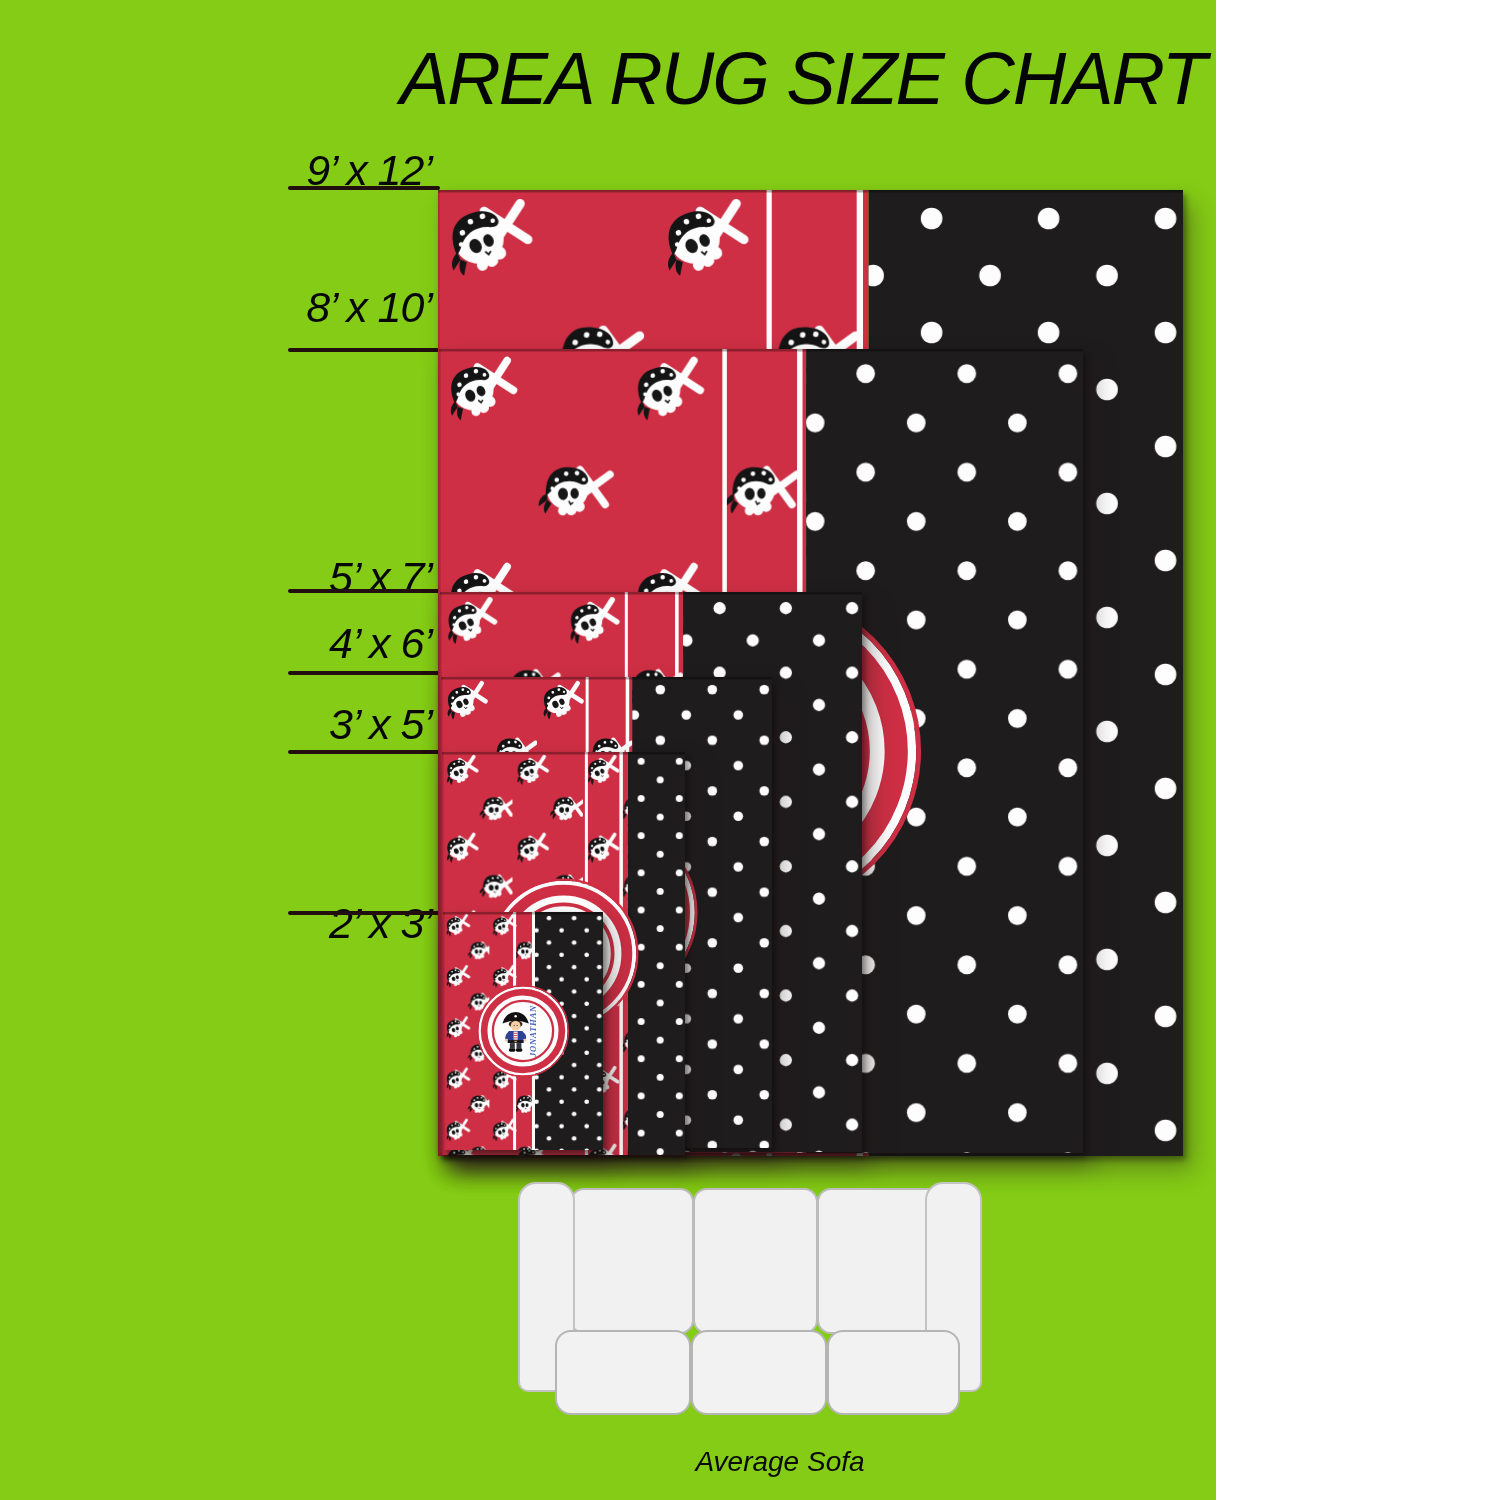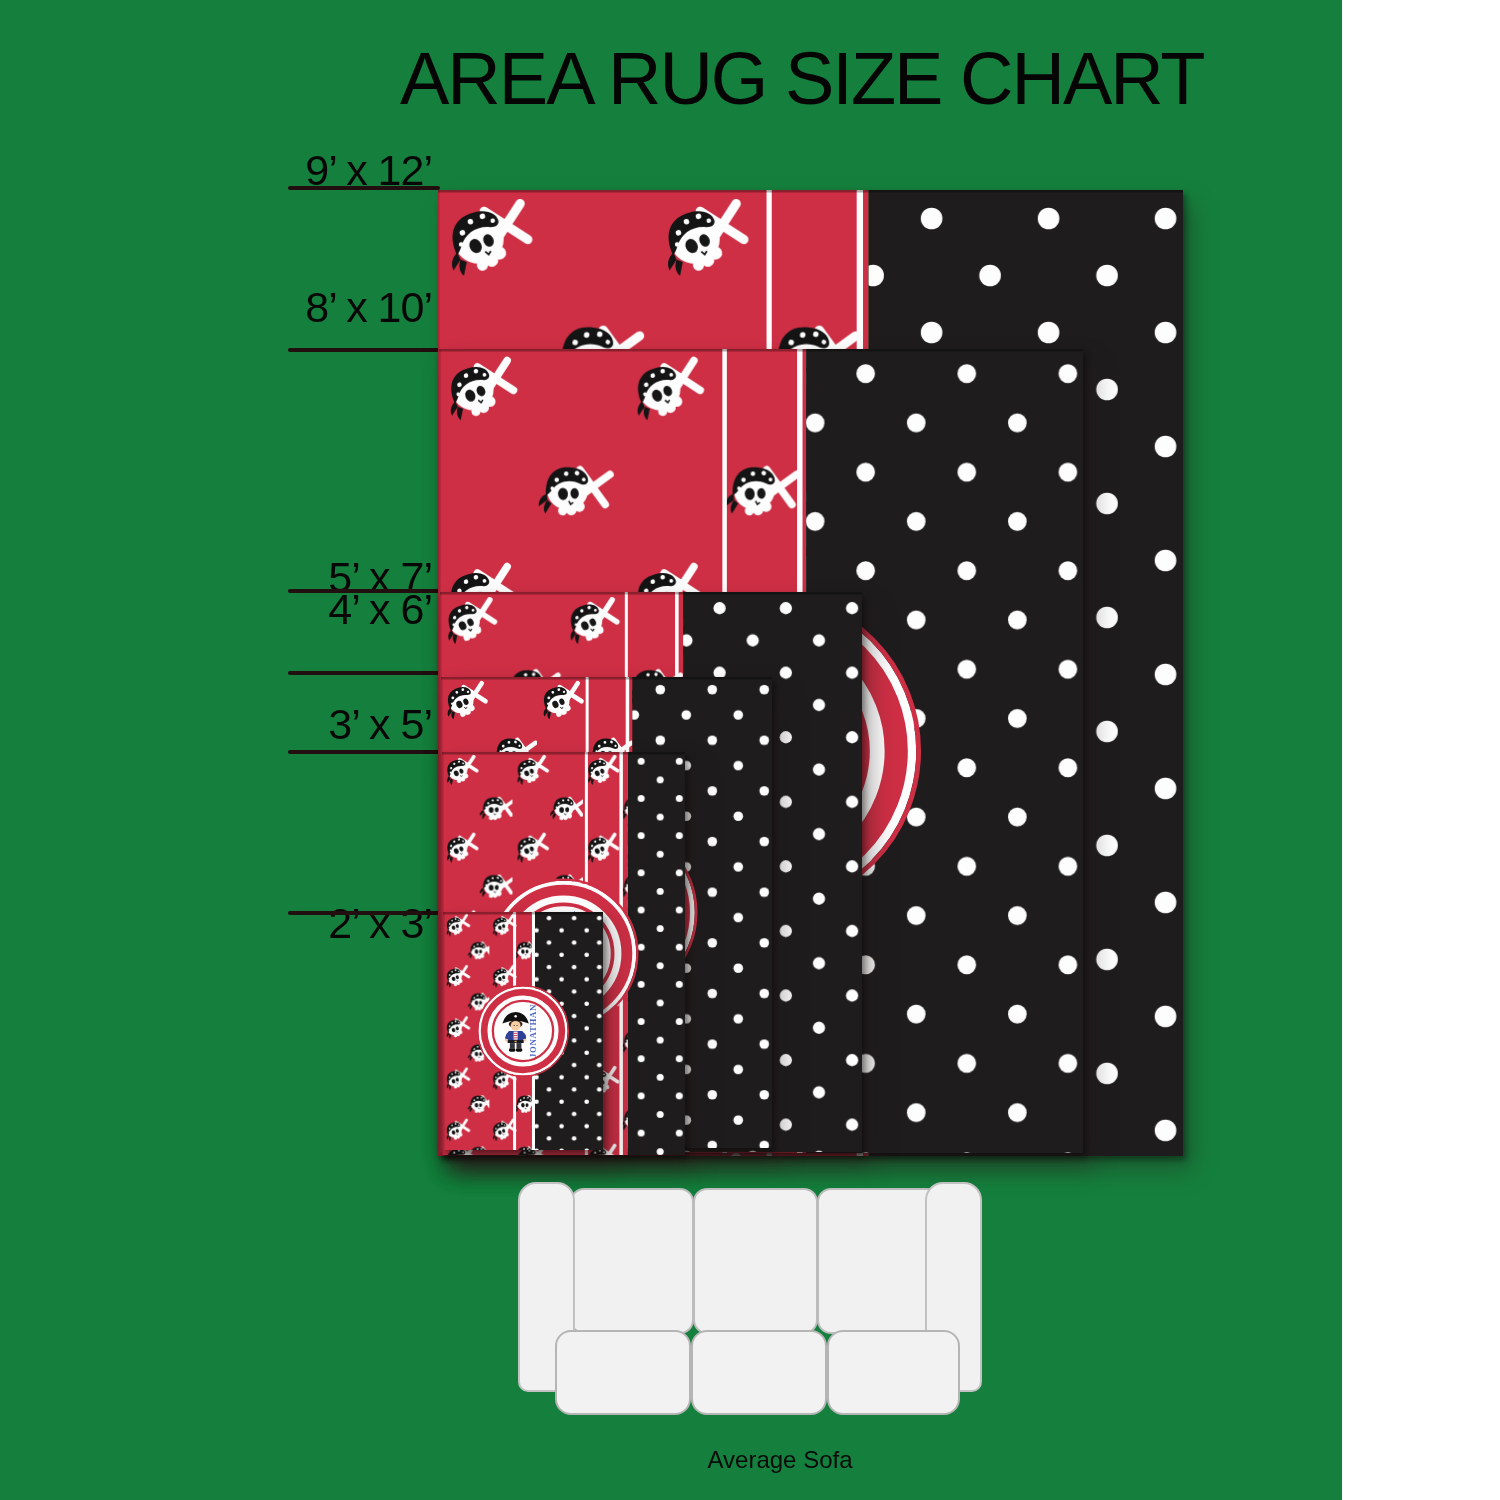--- a/index.html
+++ b/index.html
@@ -1,33 +1,33 @@
 <!DOCTYPE html>
 <html><head>
 <meta charset="utf-8">
 <style>
   html,body{margin:0;padding:0;background:#fff;}
-  #stage{position:relative;width:1342px;height:1500px;background:#15803d;overflow:hidden;
-         font-family:"Liberation Sans", sans-serif;}
+  #stage{position:relative;width:1216px;height:1500px;background:#84cc16;overflow:hidden;
+         font-family:"Liberation Sans", sans-serif;font-style:italic;}
   .abs{position:absolute;}
   #title{left:400px;top:36px;width:800px;text-align:center;font-size:74px;font-weight:400;
          letter-spacing:-2px;color:#050505;white-space:nowrap;}
   .sz-label{left:200px;width:232px;text-align:right;font-size:43px;letter-spacing:-1px;color:#070707;
             white-space:nowrap;line-height:1;}
   .sz-line{left:288px;height:4px;background:#220f0f;border-radius:2px;}
   .rug{box-shadow: 3px 4px 6px rgba(0,0,0,.38), 10px 14px 22px rgba(40,25,25,.35);}
   .rug svg{display:block;width:100%;height:100%;}
   
   #sofa{left:515px;top:1182px;width:470px;height:233px;}
   .sofa-part{position:absolute;background:#f1f1f1;border:2px solid #c2c2c2;box-sizing:border-box;}
   .arm{width:57px;height:210px;top:0;border-radius:18px 18px 10px 10px;}
   .back{top:6px;height:146px;border-radius:14px;border-color:#bcbcbc;}
   .seat{top:148px;height:85px;border-radius:16px;background:#f2f2f2;border-color:#b5b5b5;}
   .foot{top:202px;width:48px;height:30px;border-radius:6px;background:#f5f5f5;border-color:#cccccc;z-index:-1;}
-  #sofa-label{left:580px;top:1446px;width:400px;text-align:center;font-size:24px;color:#0a0a0a;}
+  #sofa-label{left:580px;top:1446px;width:400px;text-align:center;font-size:28px;color:#0a0a0a;}
   .hidden-defs{position:absolute;width:0;height:0;overflow:hidden;}
 </style>
 </head>
 <body>
 
 <svg class="hidden-defs" xmlns="http://www.w3.org/2000/svg" aria-hidden="true">
   <defs>
     <g id="skull-motif">
       <g fill="none" stroke="#fdfdfd" stroke-width="10" stroke-linecap="round">
         <path d="M50,12 L90,52"></path>
@@ -57,21 +57,21 @@
 <div id="stage">
   <div id="title" class="abs">AREA RUG SIZE CHART</div>
 
   <div id="labels-layer" class="abs" style="left:0;top:0;">
       <div class="abs sz-label" style="top: 149px;">9’ x 12’</div>
       <div class="abs sz-line" style="top: 186px; width: 152px; background: rgb(34, 15, 15);"></div>
       <div class="abs sz-label" style="top: 286px;">8’ x 10’</div>
       <div class="abs sz-line" style="top: 348px; width: 153px; background: rgb(34, 15, 15);"></div>
       <div class="abs sz-label" style="top: 540px; margin-top: 16px;">5’ x 7’</div>
       <div class="abs sz-line" style="top: 589px; width: 154px; background: rgb(34, 15, 15);"></div>
-      <div class="abs sz-label" style="top: 588px;">4’ x 6’</div>
+      <div class="abs sz-label" style="top: 622px;">4’ x 6’</div>
       <div class="abs sz-line" style="top: 671px; width: 155px; background: rgb(34, 15, 15);"></div>
       <div class="abs sz-label" style="top: 703px;">3’ x 5’</div>
       <div class="abs sz-line" style="top: 750px; width: 156px; background: rgb(34, 15, 15);"></div>
       <div class="abs sz-label" style="top: 902px;">2’ x 3’</div>
       <div class="abs sz-line" style="top: 911px; width: 157px; background: rgb(34, 15, 15);"></div>
     </div>
   <div id="rugs-layer" class="abs" style="left:0;top:0;">
       <div class="abs rug" style="left: 438px; top: 190px; width: 745px; height: 966px;">
         <svg xmlns="http://www.w3.org/2000/svg" viewBox="0 0 745 966" preserveAspectRatio="none">
   <defs>

